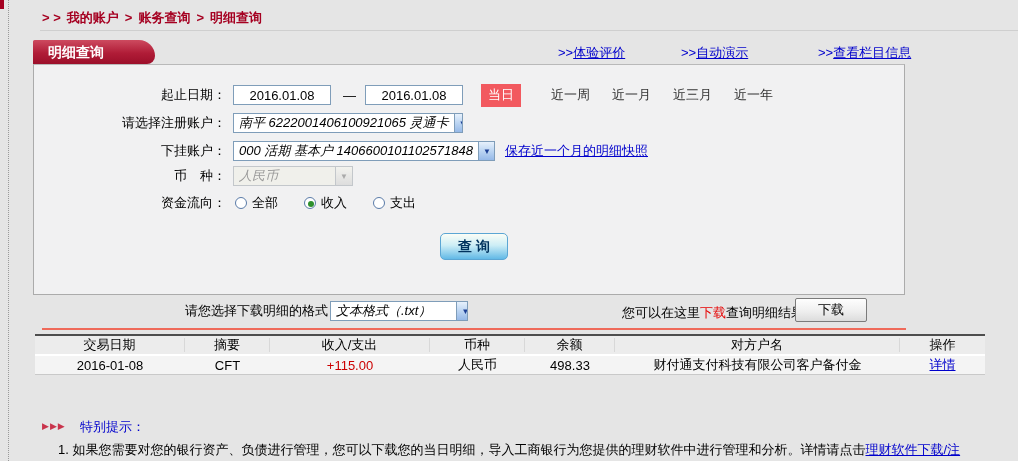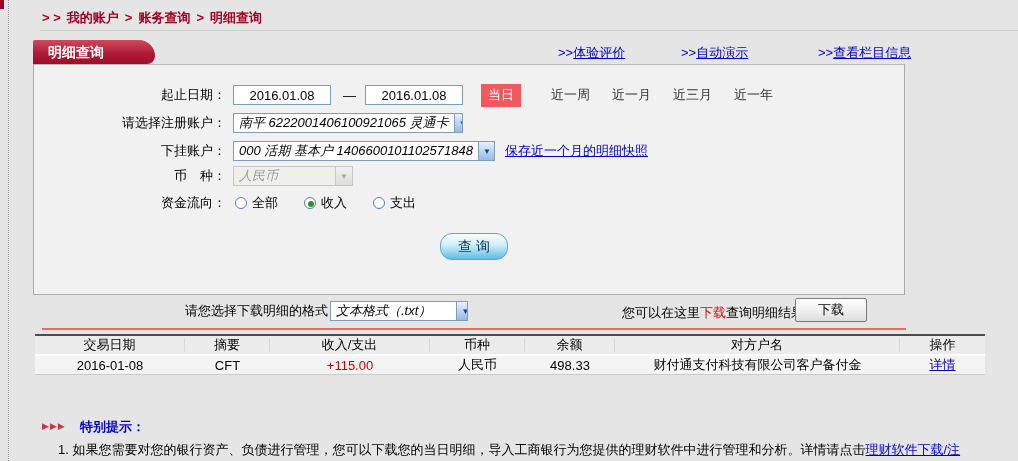--- a/index.html
+++ b/index.html
@@ -80,21 +80,21 @@
     background:#fff; margin-right:5px; position:relative; flex:0 0 12px;
   }
   .radio-circle.checked::after {
     content:""; position:absolute; left:3px; top:3px; width:6px; height:6px;
     border-radius:50%; background:#2d8f2d;
   }
 
   .query-btn {
     position:absolute; left:406px; top:168px; width:68px; height:27px;
     background:linear-gradient(180deg,#fbfdf6 0%, #cdeef6 45%, #62b9e6 100%);
-    border:1px solid #5ba6d4; border-radius:12px; color:#00325e; font-weight:normal;
+    border:1px solid #5ba6d4; border-radius:5px; color:#00325e; font-weight:bold;
     font-size:14px; font-family:inherit; cursor:pointer;
   }
 
   
   .dl-left { position:absolute; left:185px; top:300px; display:flex; align-items:center; height:22px; }
   .dl-right { position:absolute; left:622px; top:304px; white-space:nowrap; }
   .dl-red { color:#e60000; }
   .dl-btn {
     position:absolute; left:795px; top:298px; width:72px; height:24px;
     background:linear-gradient(180deg,#fefefe 0%, #efefef 55%, #dcdcdc 100%);
@@ -115,21 +115,21 @@
     border-bottom:1px solid #c9c9c9;
   }
   .cell { text-align:center; white-space:nowrap; overflow:hidden; }
   .th:not(:last-child) { border-right:1px solid #d8d8d8; height:14px; line-height:14px; }
   .c1 { width:150px; } .c2 { width:85px; } .c3 { width:160px; } .c4 { width:95px; }
   .c5 { width:90px; } .c6 { width:285px; } .c7 { width:85px; }
   .amount-in { color:#cc0000; }
 
   
   .notice-marker { position:absolute; left:42px; top:421px; color:#c9344c; font-size:9px; letter-spacing:1px; }
-  .notice-title { position:absolute; left:80px; top:418px; color:#0000cc; font-weight:bold; }
+  .notice-title { position:absolute; left:80px; top:418px; color:#0000cc; font-weight:normal; }
   .notice-body {
     position:absolute; left:58px; top:441px; width:960px;
     white-space:nowrap; overflow:hidden;
   }
 </style>
 </head>
 <body>
 
 <div class="page">
   <div class="corner-red"></div>

